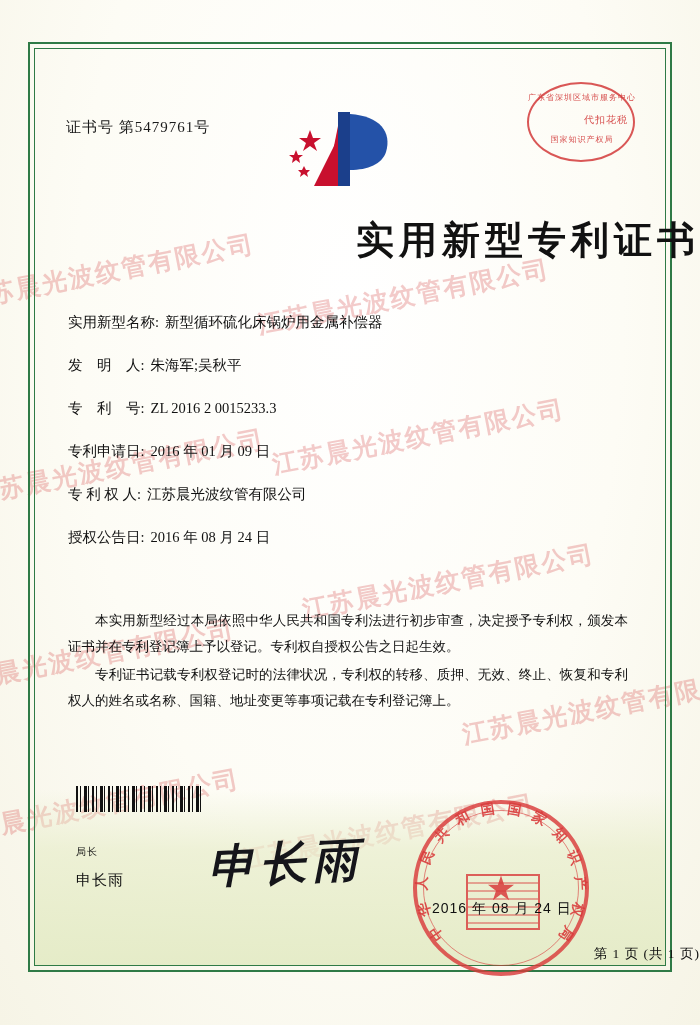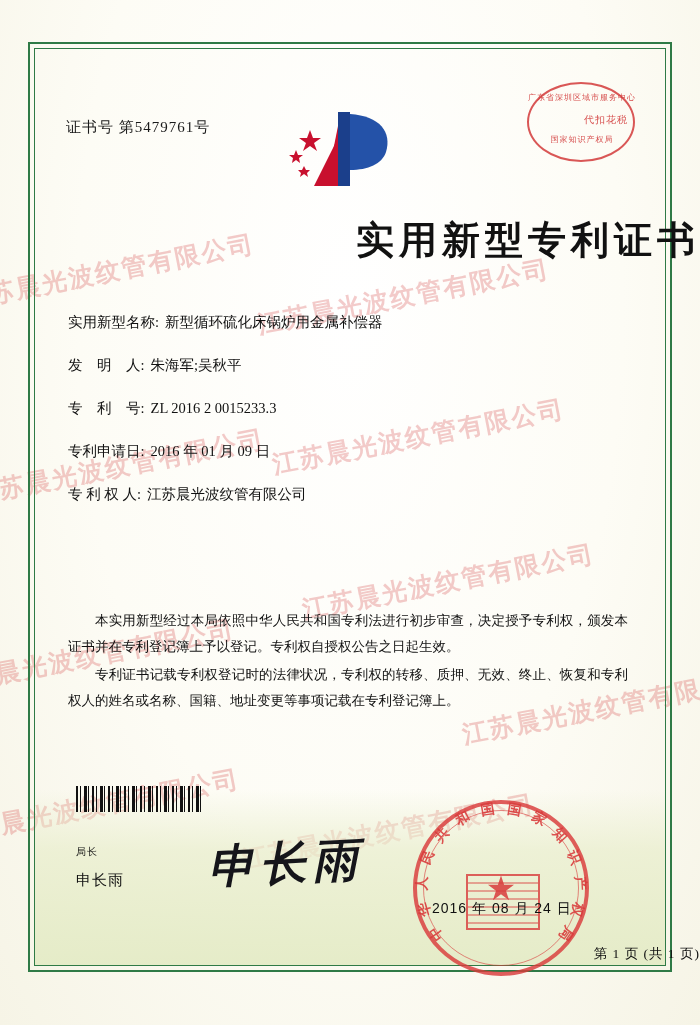--- a/index.html
+++ b/index.html
@@ -319,20 +319,23 @@
       <span class="lbl">发　明　人:</span><span class="val">朱海军;吴秋平</span>
     </div>
     <div class="field">
       <span class="lbl">专　利　号:</span><span class="val">ZL 2016 2 0015233.3</span>
     </div>
     <div class="field">
       <span class="lbl">专利申请日:</span><span class="val">2016 年 01 月 09 日</span>
     </div>
     <div class="field">
       <span class="lbl">专 利 权 人:</span><span class="val">江苏晨光波纹管有限公司</span>
+    </div>
+    <div class="field">
+      <span class="lbl">授权公告日:</span><span class="val">2016 年 08 月 24 日</span>
     </div>
   </div>
 
   <div class="body-text">
     <p>本实用新型经过本局依照中华人民共和国专利法进行初步审查，决定授予专利权，颁发本证书并在专利登记簿上予以登记。专利权自授权公告之日起生效。</p>
     <p>专利证书记载专利权登记时的法律状况，专利权的转移、质押、无效、终止、恢复和专利权人的姓名或名称、国籍、地址变更等事项记载在专利登记簿上。</p>
   </div>
 
   <div class="barcode"></div>
 

